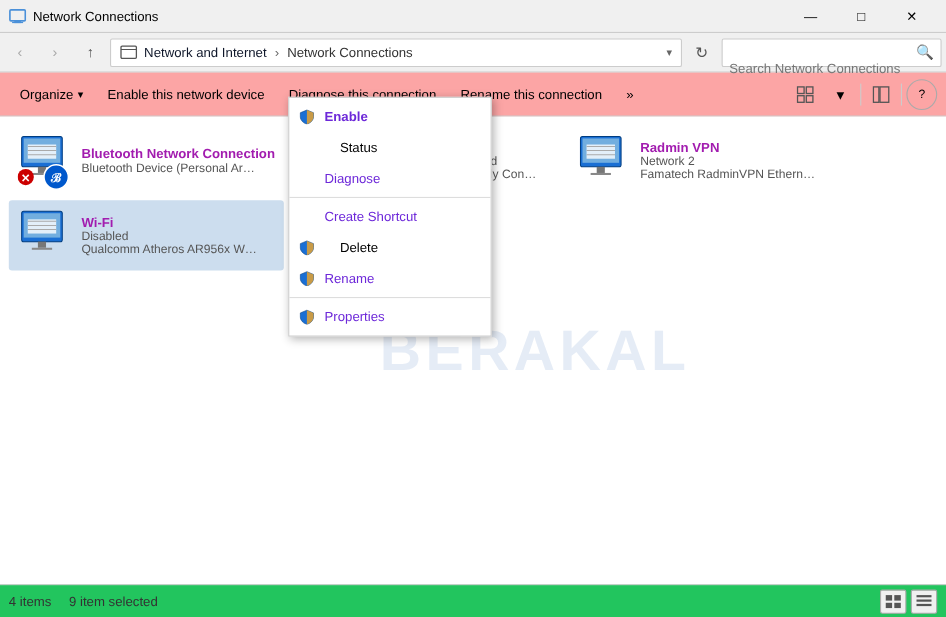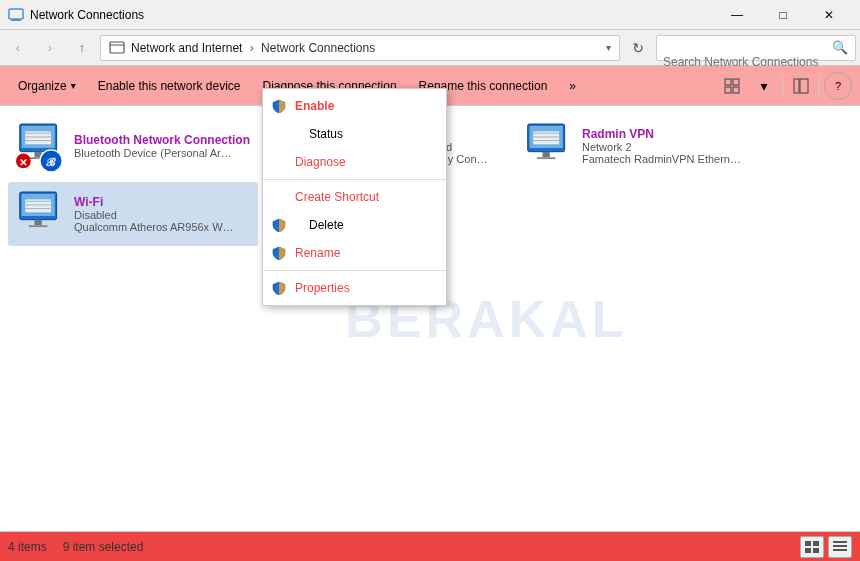--- a/index.html
+++ b/index.html
@@ -135,21 +135,21 @@
       color: rgba(150,180,220,0.25);
       letter-spacing: 4px;
       pointer-events: none;
       user-select: none;
       z-index: 0;
     }
 
     
     .status-bar {
       height: 30px;
-      background: #ef4444;
+      background: #22c55e;
       border-top: 1px solid #ccc;
       display: flex;
       align-items: center;
       padding: 0 8px;
       gap: 16px;
     }
     .status-text { font-size: 12px; color: #333; }
     .status-right { margin-left: auto; display: flex; gap: 4px; }
     .view-toggle-btn {
       width: 24px; height: 22px;
@@ -171,21 +171,21 @@
       z-index: 100;
       padding: 3px 0;
     }
     .ctx-item {
       height: 28px;
       display: flex;
       align-items: center;
       padding: 0 12px 0 32px;
       cursor: pointer;
       font-size: 12px;
-      color: #ef4444;
+      color: #6d28d9;
       position: relative;
     }
     .ctx-item.disabled { color: #000000; cursor: default; padding-left: 46px; }
     .ctx-item.bold { font-weight: 700; }
     .ctx-separator { height: 1px; background: #ddd; margin: 3px 0; }
     .ctx-item .shield-icon {
       position: absolute;
       left: 8px;
       width: 16px; height: 16px;
       display: flex; align-items: center; justify-content: center;

